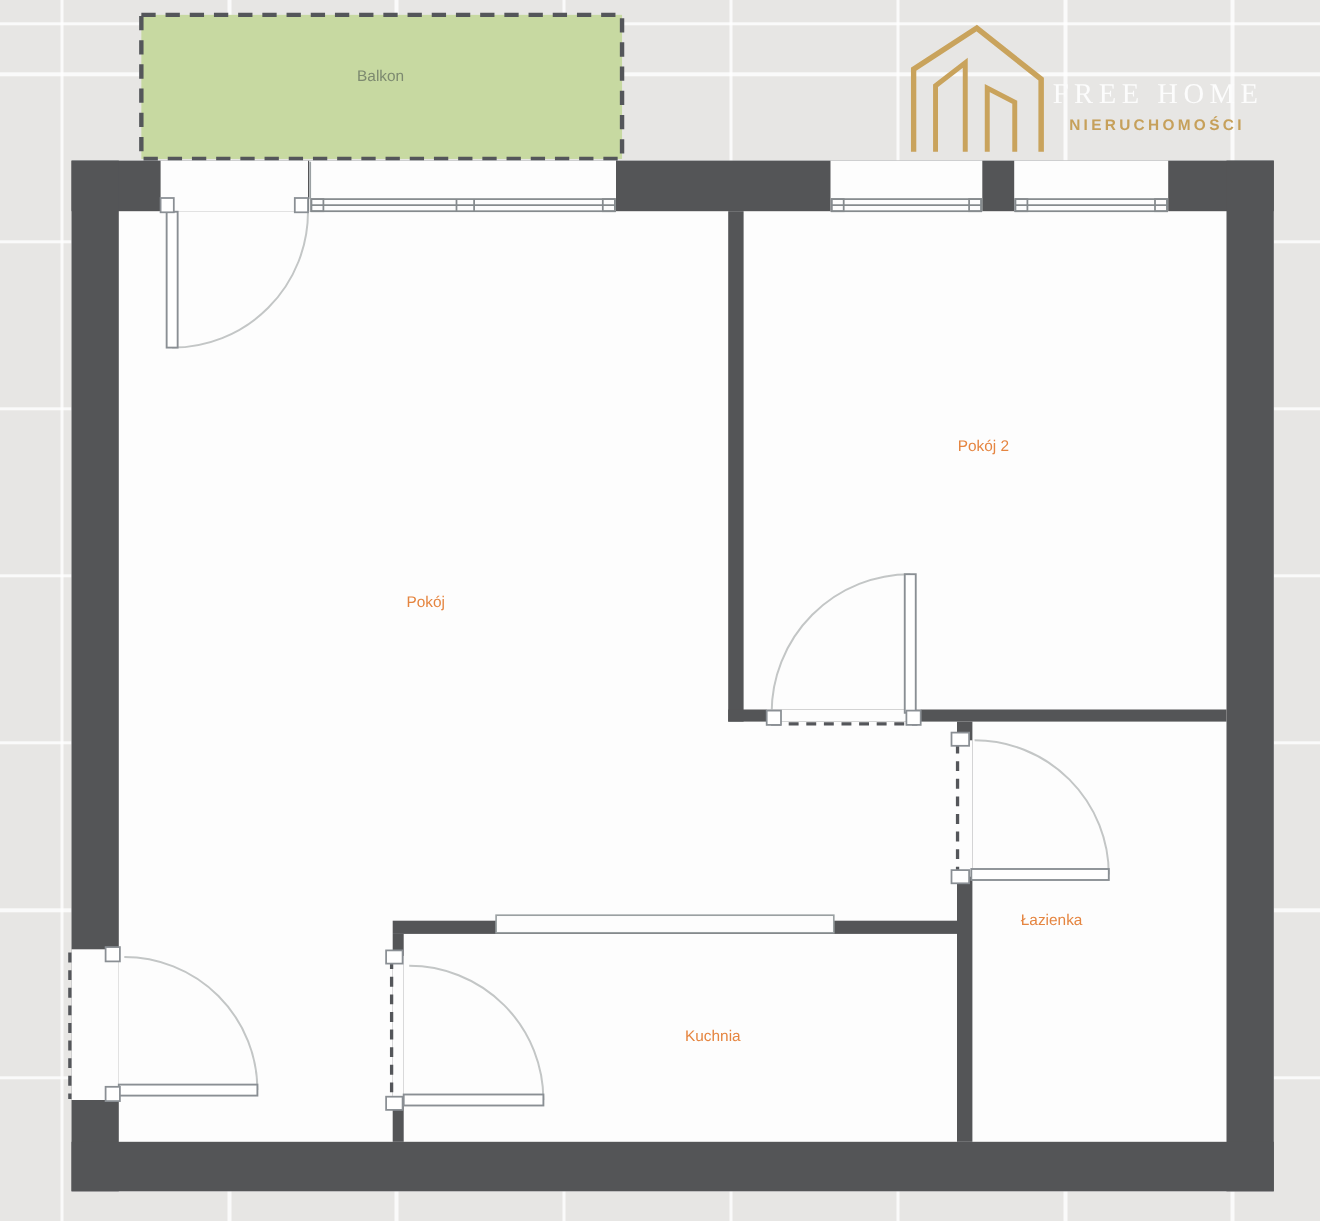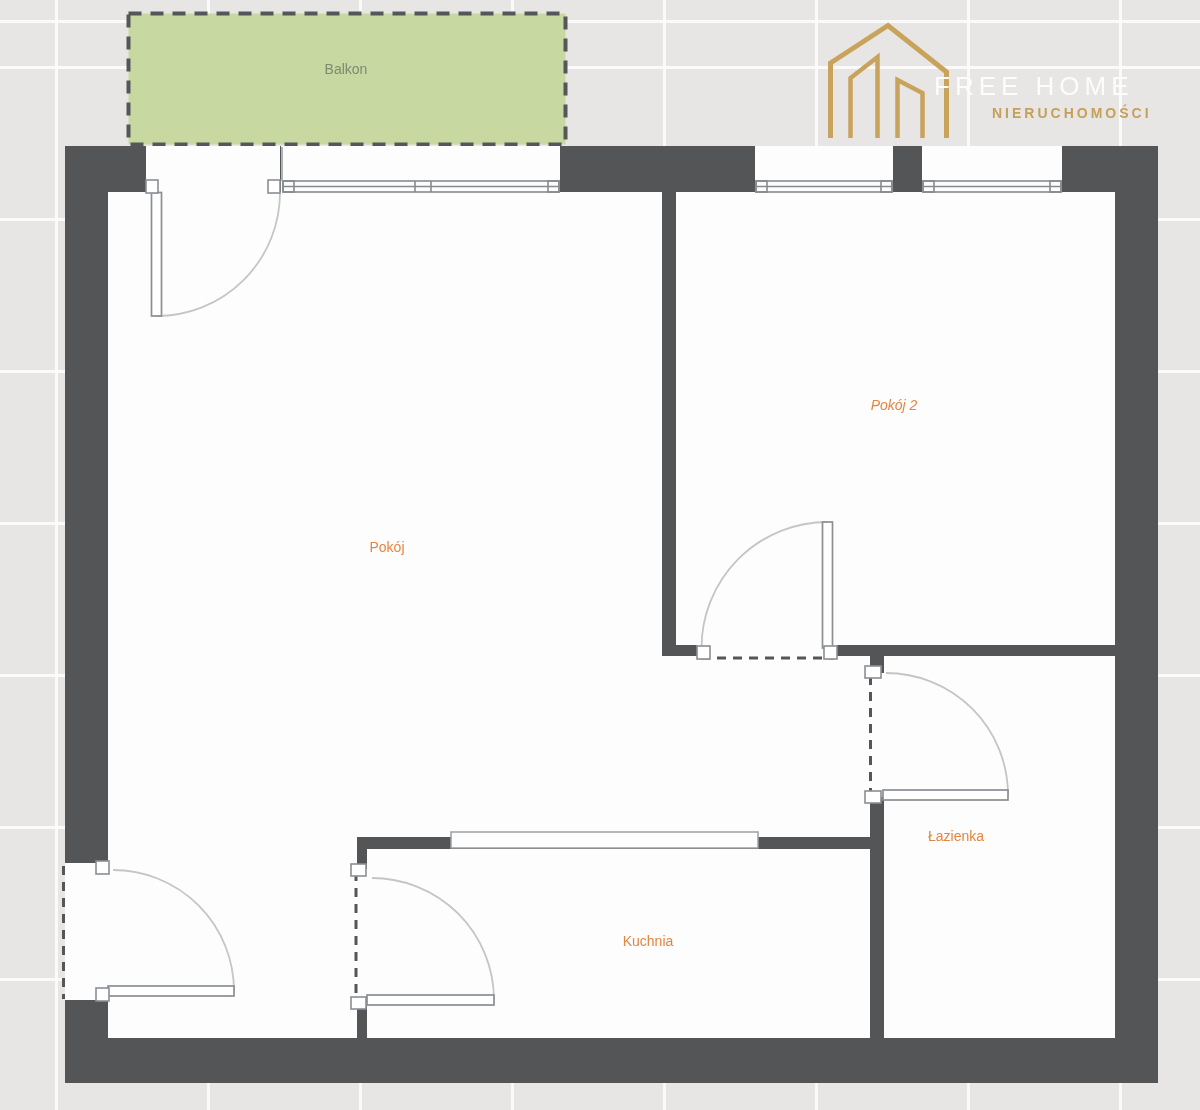--- a/index.html
+++ b/index.html
@@ -18,38 +18,37 @@
   .room-label{
     position:absolute;
     transform:translate(-50%,-50%);
     font-size:14px;
     color:var(--room-label,#e58540);
     white-space:nowrap;
   }
   .room-label.balkon{color:var(--balcony-text,#7d8a70);}
   .lbl-balkon{left:346px;top:69px;}
   .lbl-pokoj{left:387px;top:547px;}
-  .lbl-pokoj2{left:894px;top:405px;font-style:italic;}
+  .lbl-pokoj2{left:894px;top:405px;}
   .lbl-lazienka{left:956px;top:836px;}
   .lbl-kuchnia{left:648px;top:941px;}
   .logo{position:absolute;left:0;top:0;width:1200px;height:160px;pointer-events:none;}
   .logo-house{position:absolute;left:828px;top:20px;}
   .logo-title{
-    position:absolute;left:934px;top:71px;
-    font-family:Liberation Sans, sans-serif;
+    position:absolute;left:957px;top:71px;
+    font-family:Liberation Serif, serif;
     font-size:26px;letter-spacing:5px;
     color:var(--logo-title,#fcfcfc);
     white-space:nowrap;
   }
   .logo-subtitle{
     position:absolute;left:972px;top:105px;
     font-size:14px;font-weight:bold;letter-spacing:3px;
     color:var(--logo-gold,#c6a05a);
     white-space:nowrap;
-    margin-left:20px;
   }
 </style>
 </head>
 <body>
 
 <div class="stage">
 
   <svg class="plan-svg" width="1200" height="1110" viewBox="0 0 1200 1110">
 
     <g>

